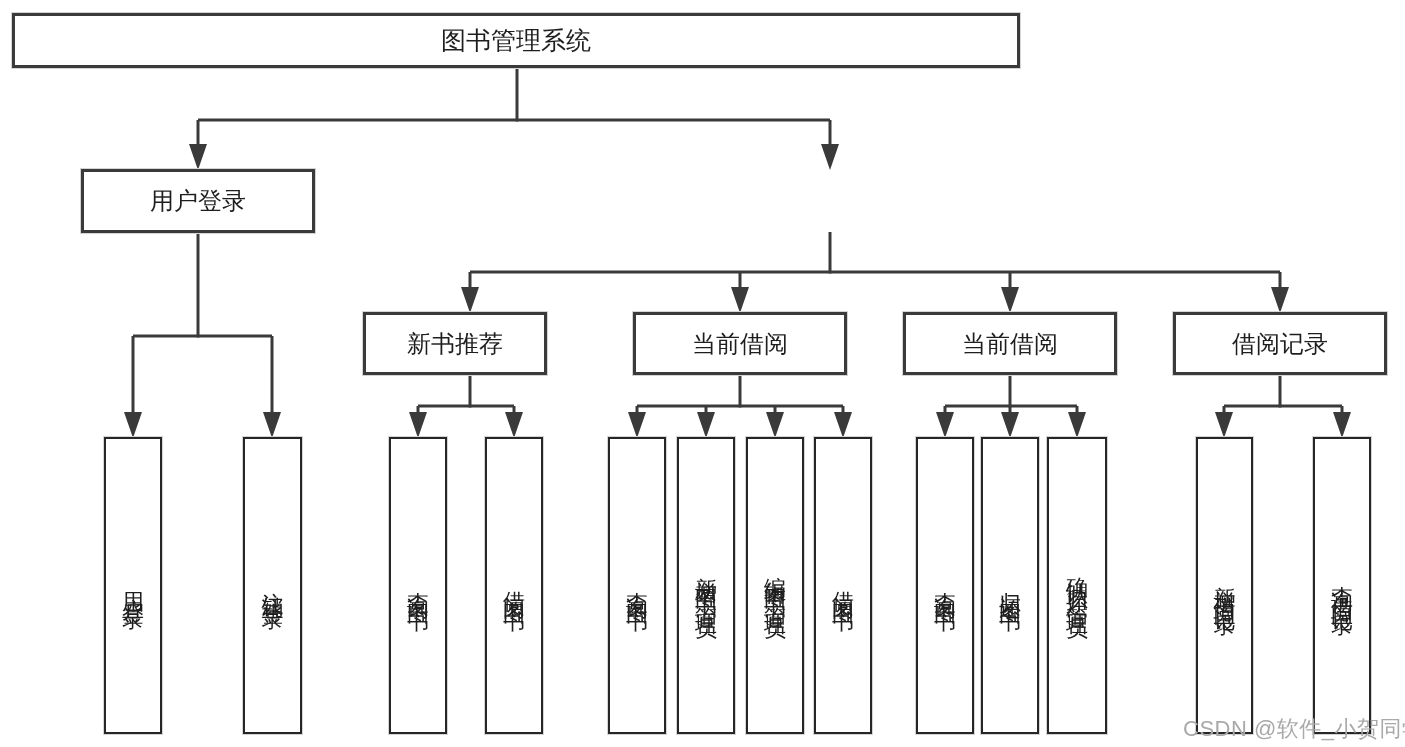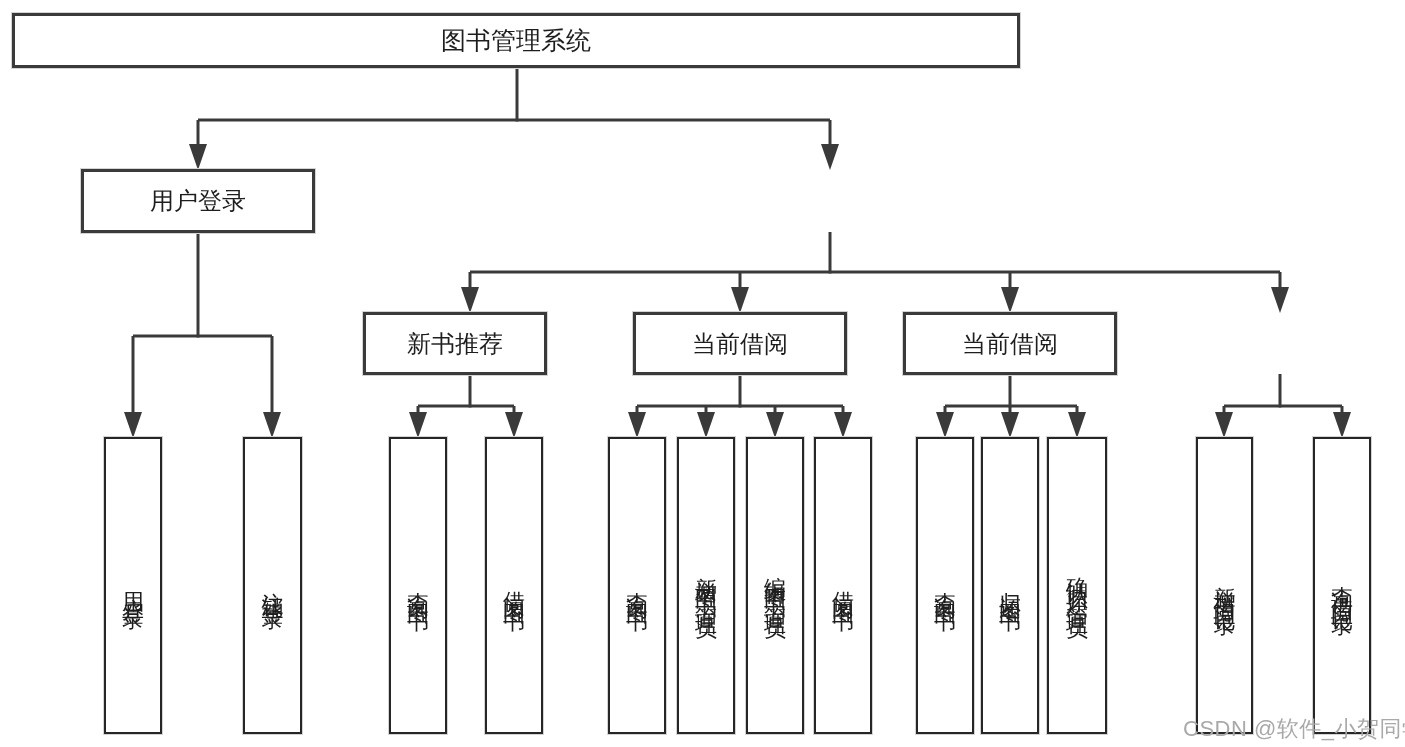--- a/index.html
+++ b/index.html
@@ -133,20 +133,23 @@
 
   <div class="box lvl" style="left:363px;top:312px;width:184px;height:63px">
     <span class="lbl">新书推荐</span>
   </div>
   <div class="box lvl" style="left:633px;top:312px;width:214px;height:63px">
     <span class="lbl">当前借阅</span>
   </div>
   <div class="box lvl" style="left:903px;top:312px;width:214px;height:63px">
     <span class="lbl">当前借阅</span>
   </div>
+  <div class="box lvl" style="left:1173px;top:312px;width:214px;height:63px">
+    <span class="lbl">借阅记录</span>
+  </div>
 
   <div class="box leaf" style="left:104px;top:437px;width:58px;height:297px">
     <span class="lbl">用户登录</span>
   </div>
   <div class="box leaf" style="left:243px;top:437px;width:59px;height:297px">
     <span class="lbl">注销登录</span>
   </div>
 
   <div class="box leaf" style="left:389px;top:437px;width:58px;height:297px">
     <span class="lbl">查询图书</span>

